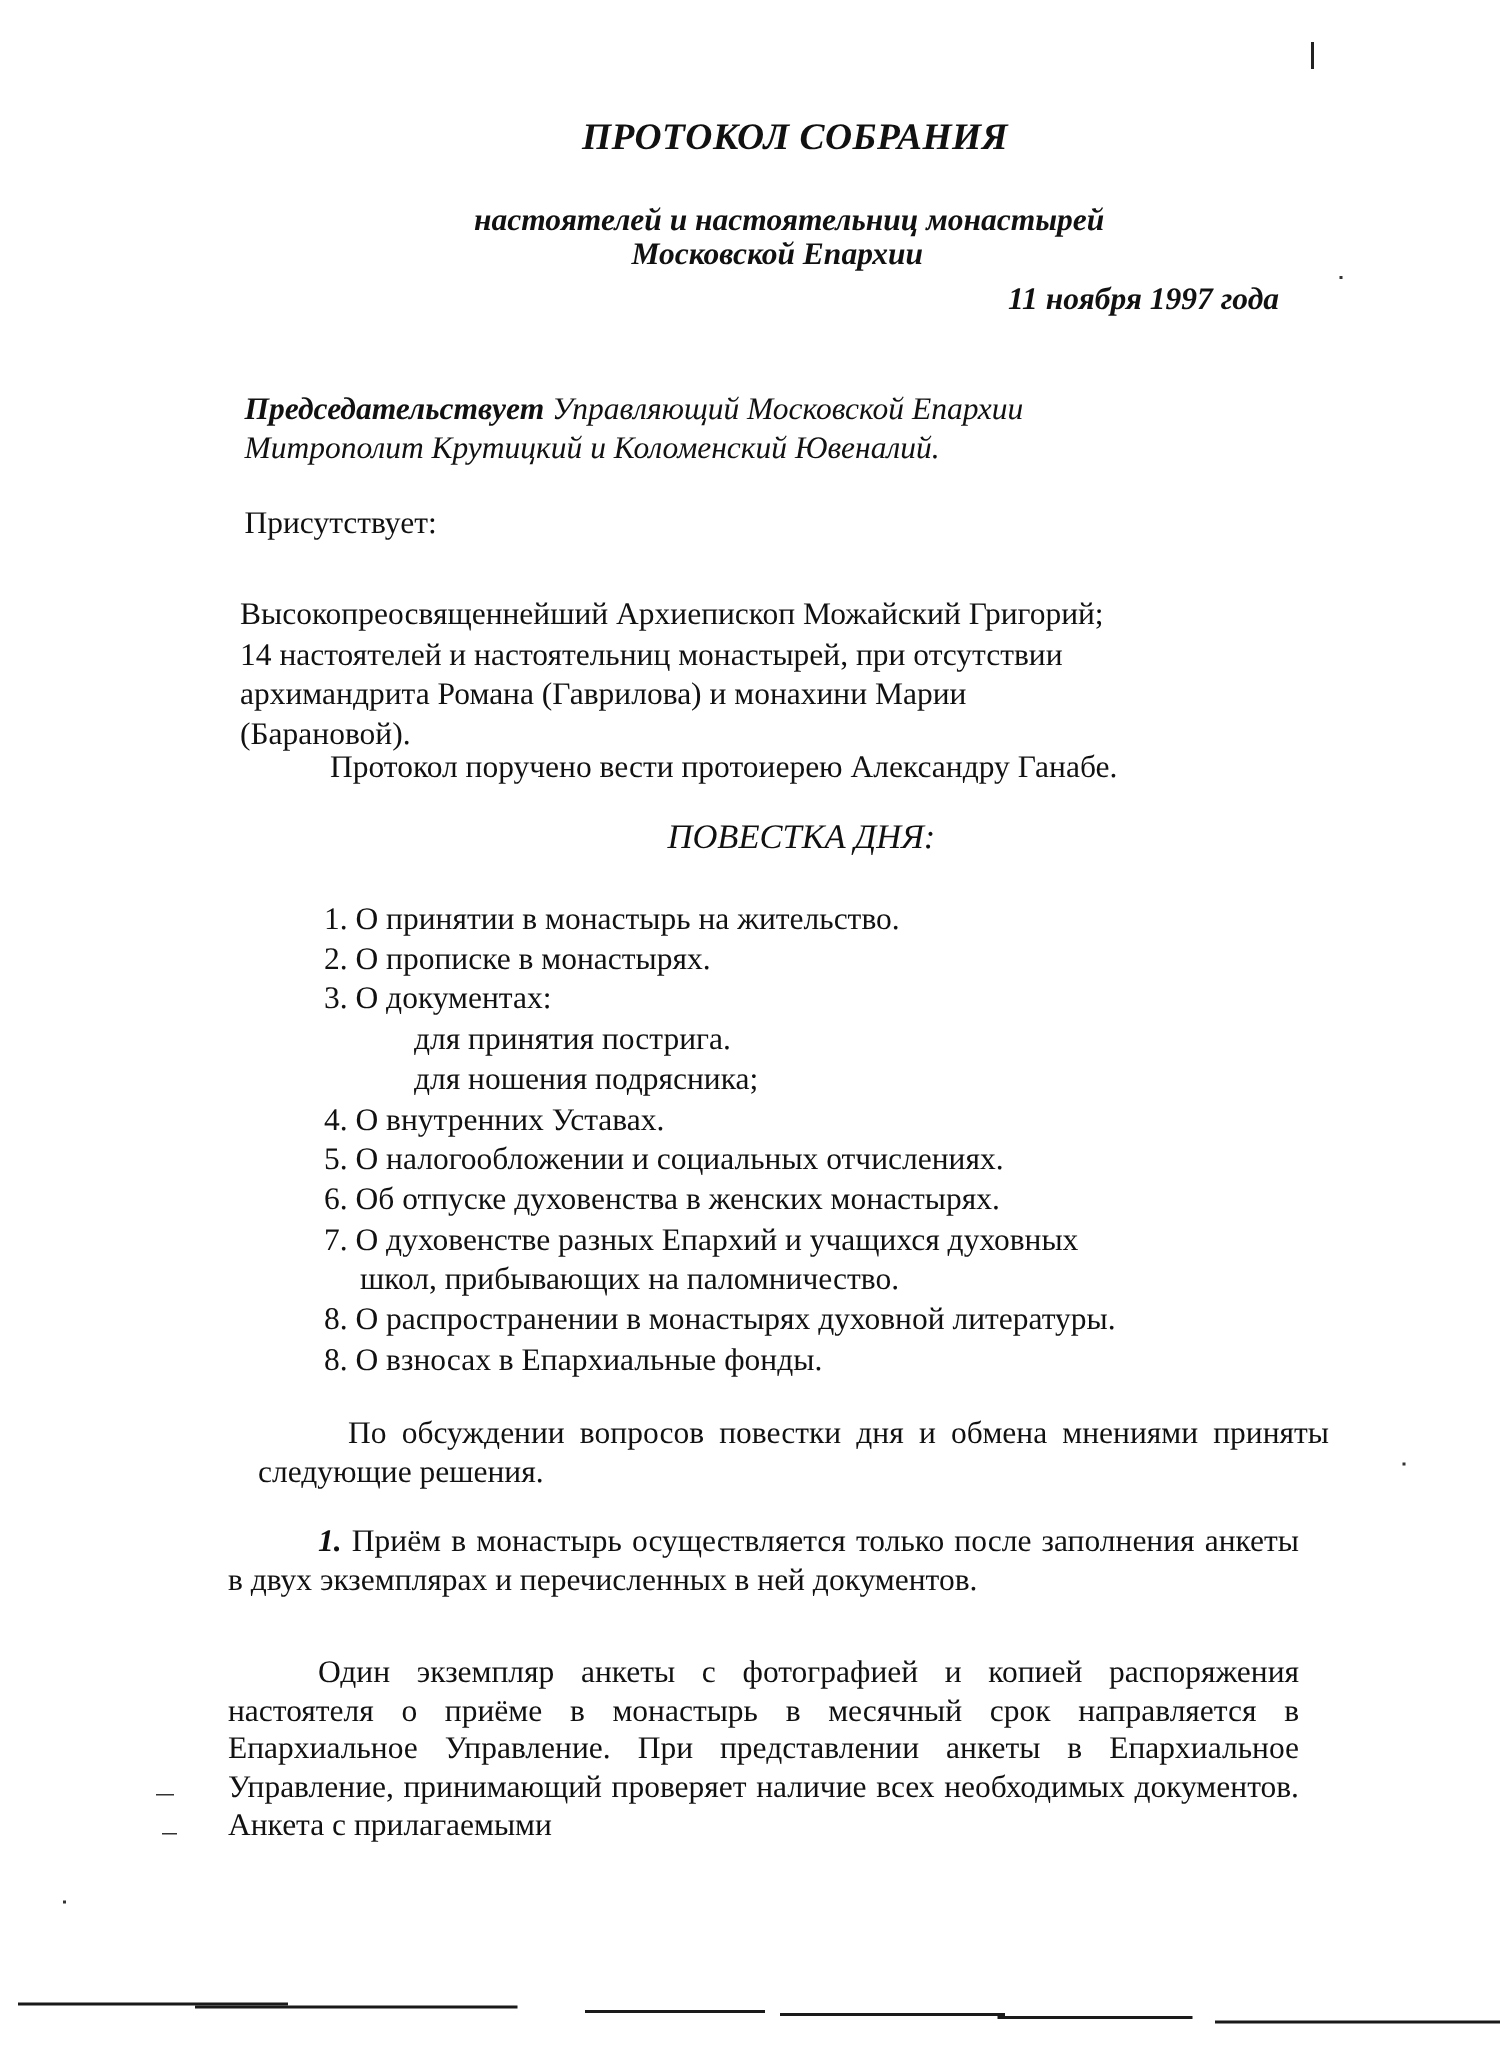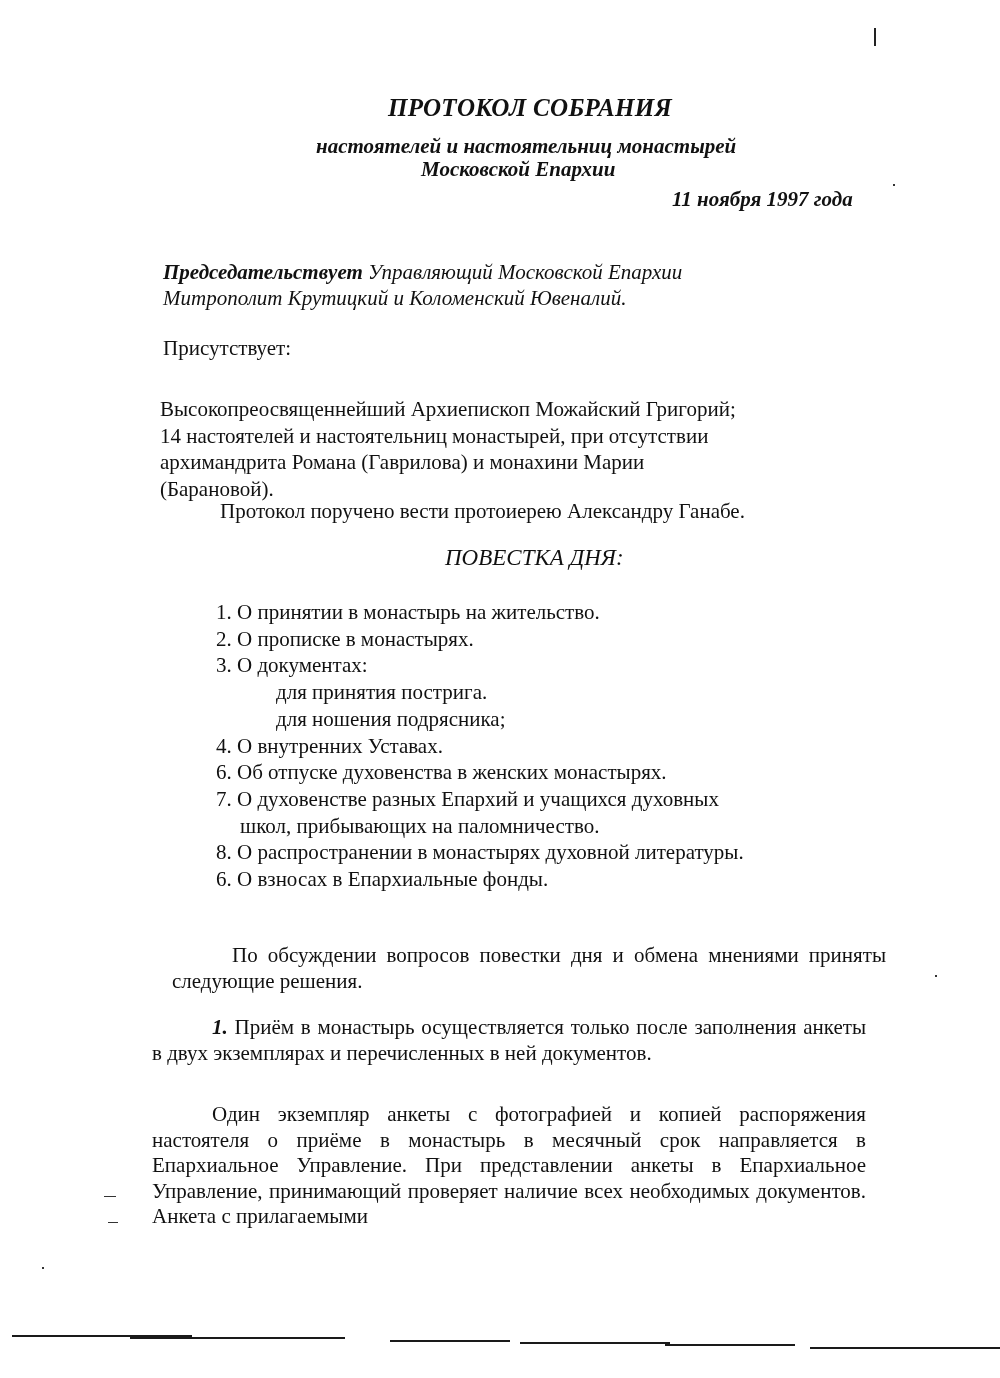--- a/index.html
+++ b/index.html
@@ -20,21 +20,20 @@
       left: 874px; top: 28px;
       width: 2px; height: 18px;
       background: #222;
     }
     .title {
       left: 388px; top: 78px;
       font-size: 25px;
       font-style: italic;
       font-weight: bold;
       letter-spacing: 0.3px;
-      margin-top: 16px;
     }
     .subtitle {
       font-size: 21px;
       font-style: italic;
       font-weight: bold;
     }
     .sub1 { left: 316px; top: 134px; }
     .sub2 { left: 421px; top: 157px; }
     .date {
       left: 672px; top: 187px;
@@ -123,25 +122,26 @@
 
 <div class="abs agenda-title">ПОВЕСТКА  ДНЯ:</div>
 
 <div class="abs agenda">
   <div>1. О принятии в монастырь на жительство.</div>
   <div>2. О прописке в монастырях.</div>
   <div>3. О документах:</div>
   <div class="sub">для принятия пострига.</div>
   <div class="sub">для ношения подрясника;</div>
   <div>4. О внутренних Уставах.</div>
+  <div>5. О налогообложении и социальных отчислениях.</div>
   <div>6. Об отпуске духовенства в женских монастырях.</div>
   <div>7. О духовенстве разных Епархий и учащихся духовных</div>
   <div class="cont">школ, прибывающих на паломничество.</div>
   <div>8. О распространении в монастырях духовной литературы.</div>
-  <div>6. О взносах в Епархиальные фонды.</div>
+  <div>8. О взносах в Епархиальные фонды.</div>
 </div>
 
 <div class="abs para para-discuss">
   <span class="indent"></span><span>По обсуждении вопросов повестки дня и обмена мнениями приняты следующие решения.</span>
 </div>
 
 <div class="abs para para-1">
   <span class="indent"></span><span class="decision-num">1.</span><span> Приём в монастырь осуществляется только после заполнения  анкеты в двух экземплярах и перечисленных в ней документов.</span>
 </div>
 

